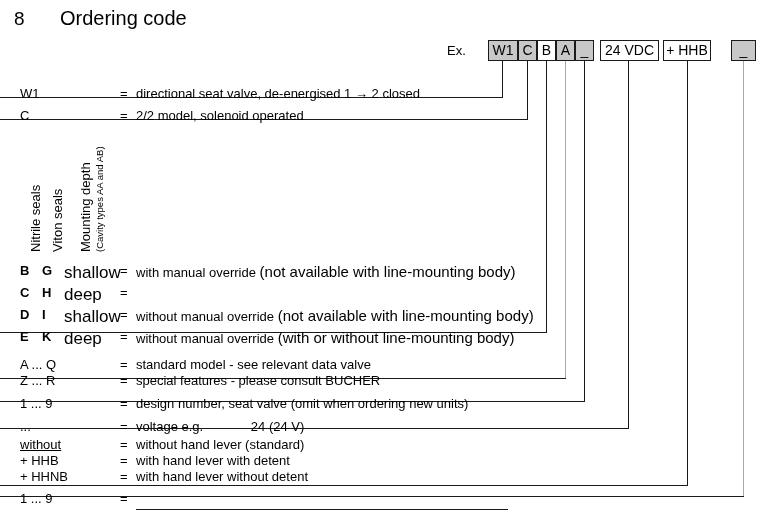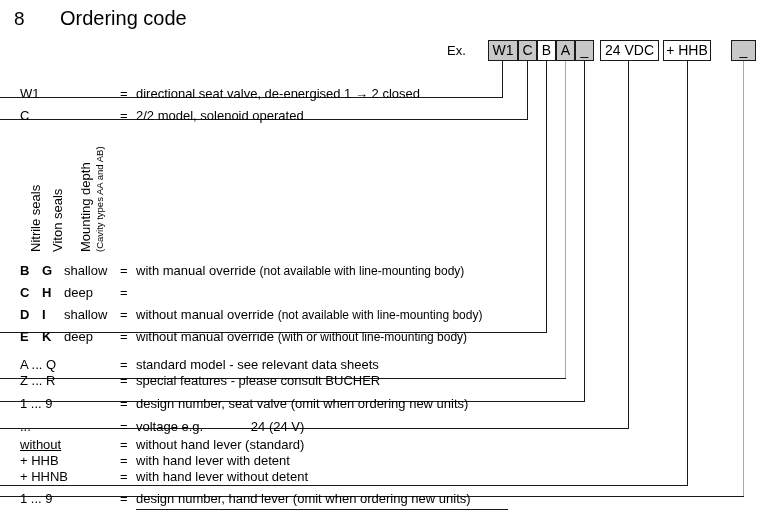--- a/index.html
+++ b/index.html
@@ -70,27 +70,27 @@
     left: 120px;
     font-size: 13px;
   }
   .row-desc {
     position: absolute;
     left: 136px;
     font-size: 13px;
     white-space: nowrap;
   }
   .row-desc .sm {
-    font-size: 12px;
+    font-size: 15px;
   }
   .row-desc b { font-weight: normal; margin-left: 44px; }
 
   .col-a { position: absolute; left: 20px; font-size: 13px; font-weight: bold; }
   .col-b { position: absolute; left: 42px; font-size: 13px; font-weight: bold; }
-  .col-c { position: absolute; left: 64px; font-size: 13px; }
+  .col-c { position: absolute; left: 64px; font-size: 17px; }
 
   
   .vlabel {
     position: absolute;
     transform-origin: 0 0;
     transform: rotate(-90deg);
     white-space: nowrap;
     font-size: 13px;
   }
   .vlabel.small { font-size: 9.5px; }
@@ -185,21 +185,21 @@
   <div class="row-desc" style="top:307px;"><span>without manual override</span> <span class="sm">(not available with line-mounting body)</span></div>
 
   <div class="col-a" style="top:329px;">E</div>
   <div class="col-b" style="top:329px;">K</div>
   <div class="col-c" style="top:329px;">deep</div>
   <div class="row-eq" style="top:329px;">=</div>
   <div class="row-desc" style="top:329px;"><span>without manual override</span> <span class="sm">(with or without line-mounting body)</span></div>
 
   <div class="row-code" style="left:20px; top:357px;">A ... Q</div>
   <div class="row-eq" style="top:357px;">=</div>
-  <div class="row-desc" style="top:357px;">standard model - see relevant data sheets</div>
+  <div class="row-desc" style="top:357px;">standard model - see relevant data valve</div>
 
   <div class="row-code" style="left:20px; top:373px;">Z ... R</div>
   <div class="row-eq" style="top:373px;">=</div>
   <div class="row-desc" style="top:373px;">special features - please consult BUCHER</div>
 
   <div class="row-code" style="left:20px; top:396px;">1 ... 9</div>
   <div class="row-eq" style="top:396px;">=</div>
   <div class="row-desc" style="top:396px;">design number, seat valve (omit when ordering new units)</div>
 
   <div class="row-code" style="left:20px; top:419px;">...</div>
@@ -213,17 +213,16 @@
   <div class="row-code" style="left:20px; top:453px;">+ HHB</div>
   <div class="row-eq" style="top:453px;">=</div>
   <div class="row-desc" style="top:453px;">with hand lever with detent</div>
 
   <div class="row-code" style="left:20px; top:469px;">+ HHNB</div>
   <div class="row-eq" style="top:469px;">=</div>
   <div class="row-desc" style="top:469px;">with hand lever without detent</div>
 
   <div class="row-code" style="left:20px; top:491px;">1 ... 9</div>
   <div class="row-eq" style="top:491px;">=</div>
-  <div class="row-desc" style="top:491px;">design number, hand lever (omit when ordering new units)</div>
 
   <div class="uline" style="left:136px; top:509px; width:372px;"></div>
 
 </div>
 
 </body></html>

